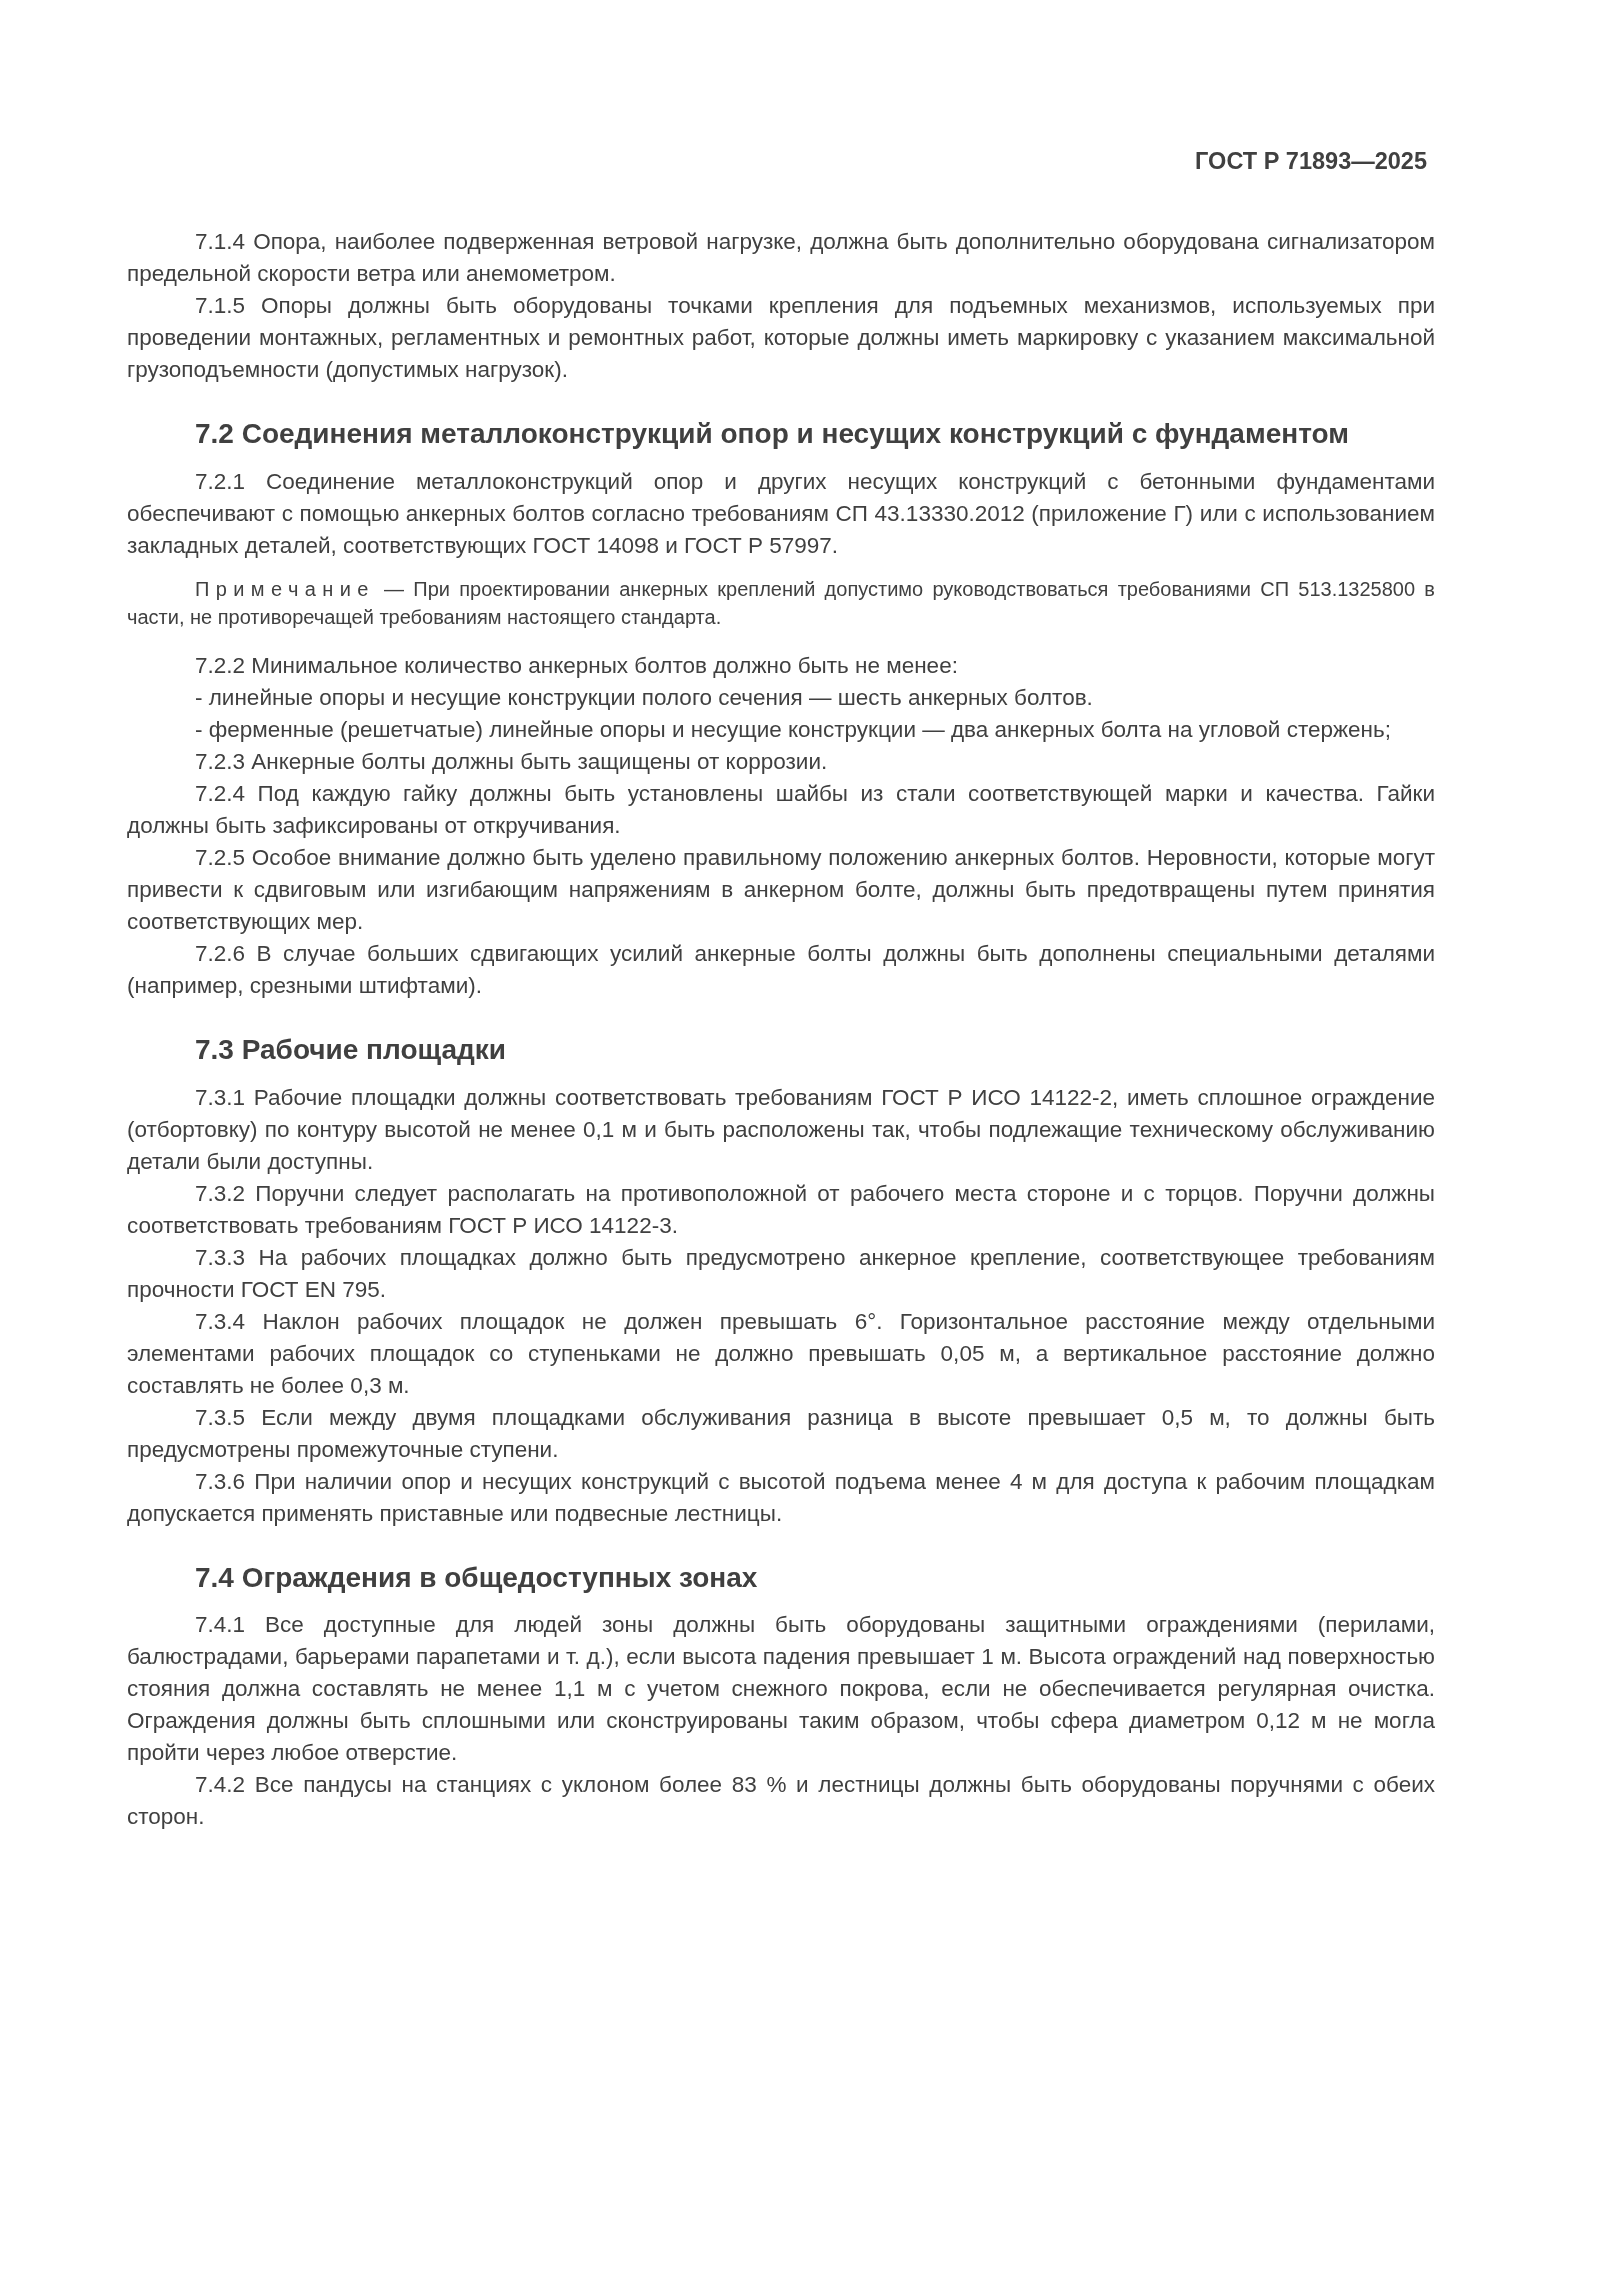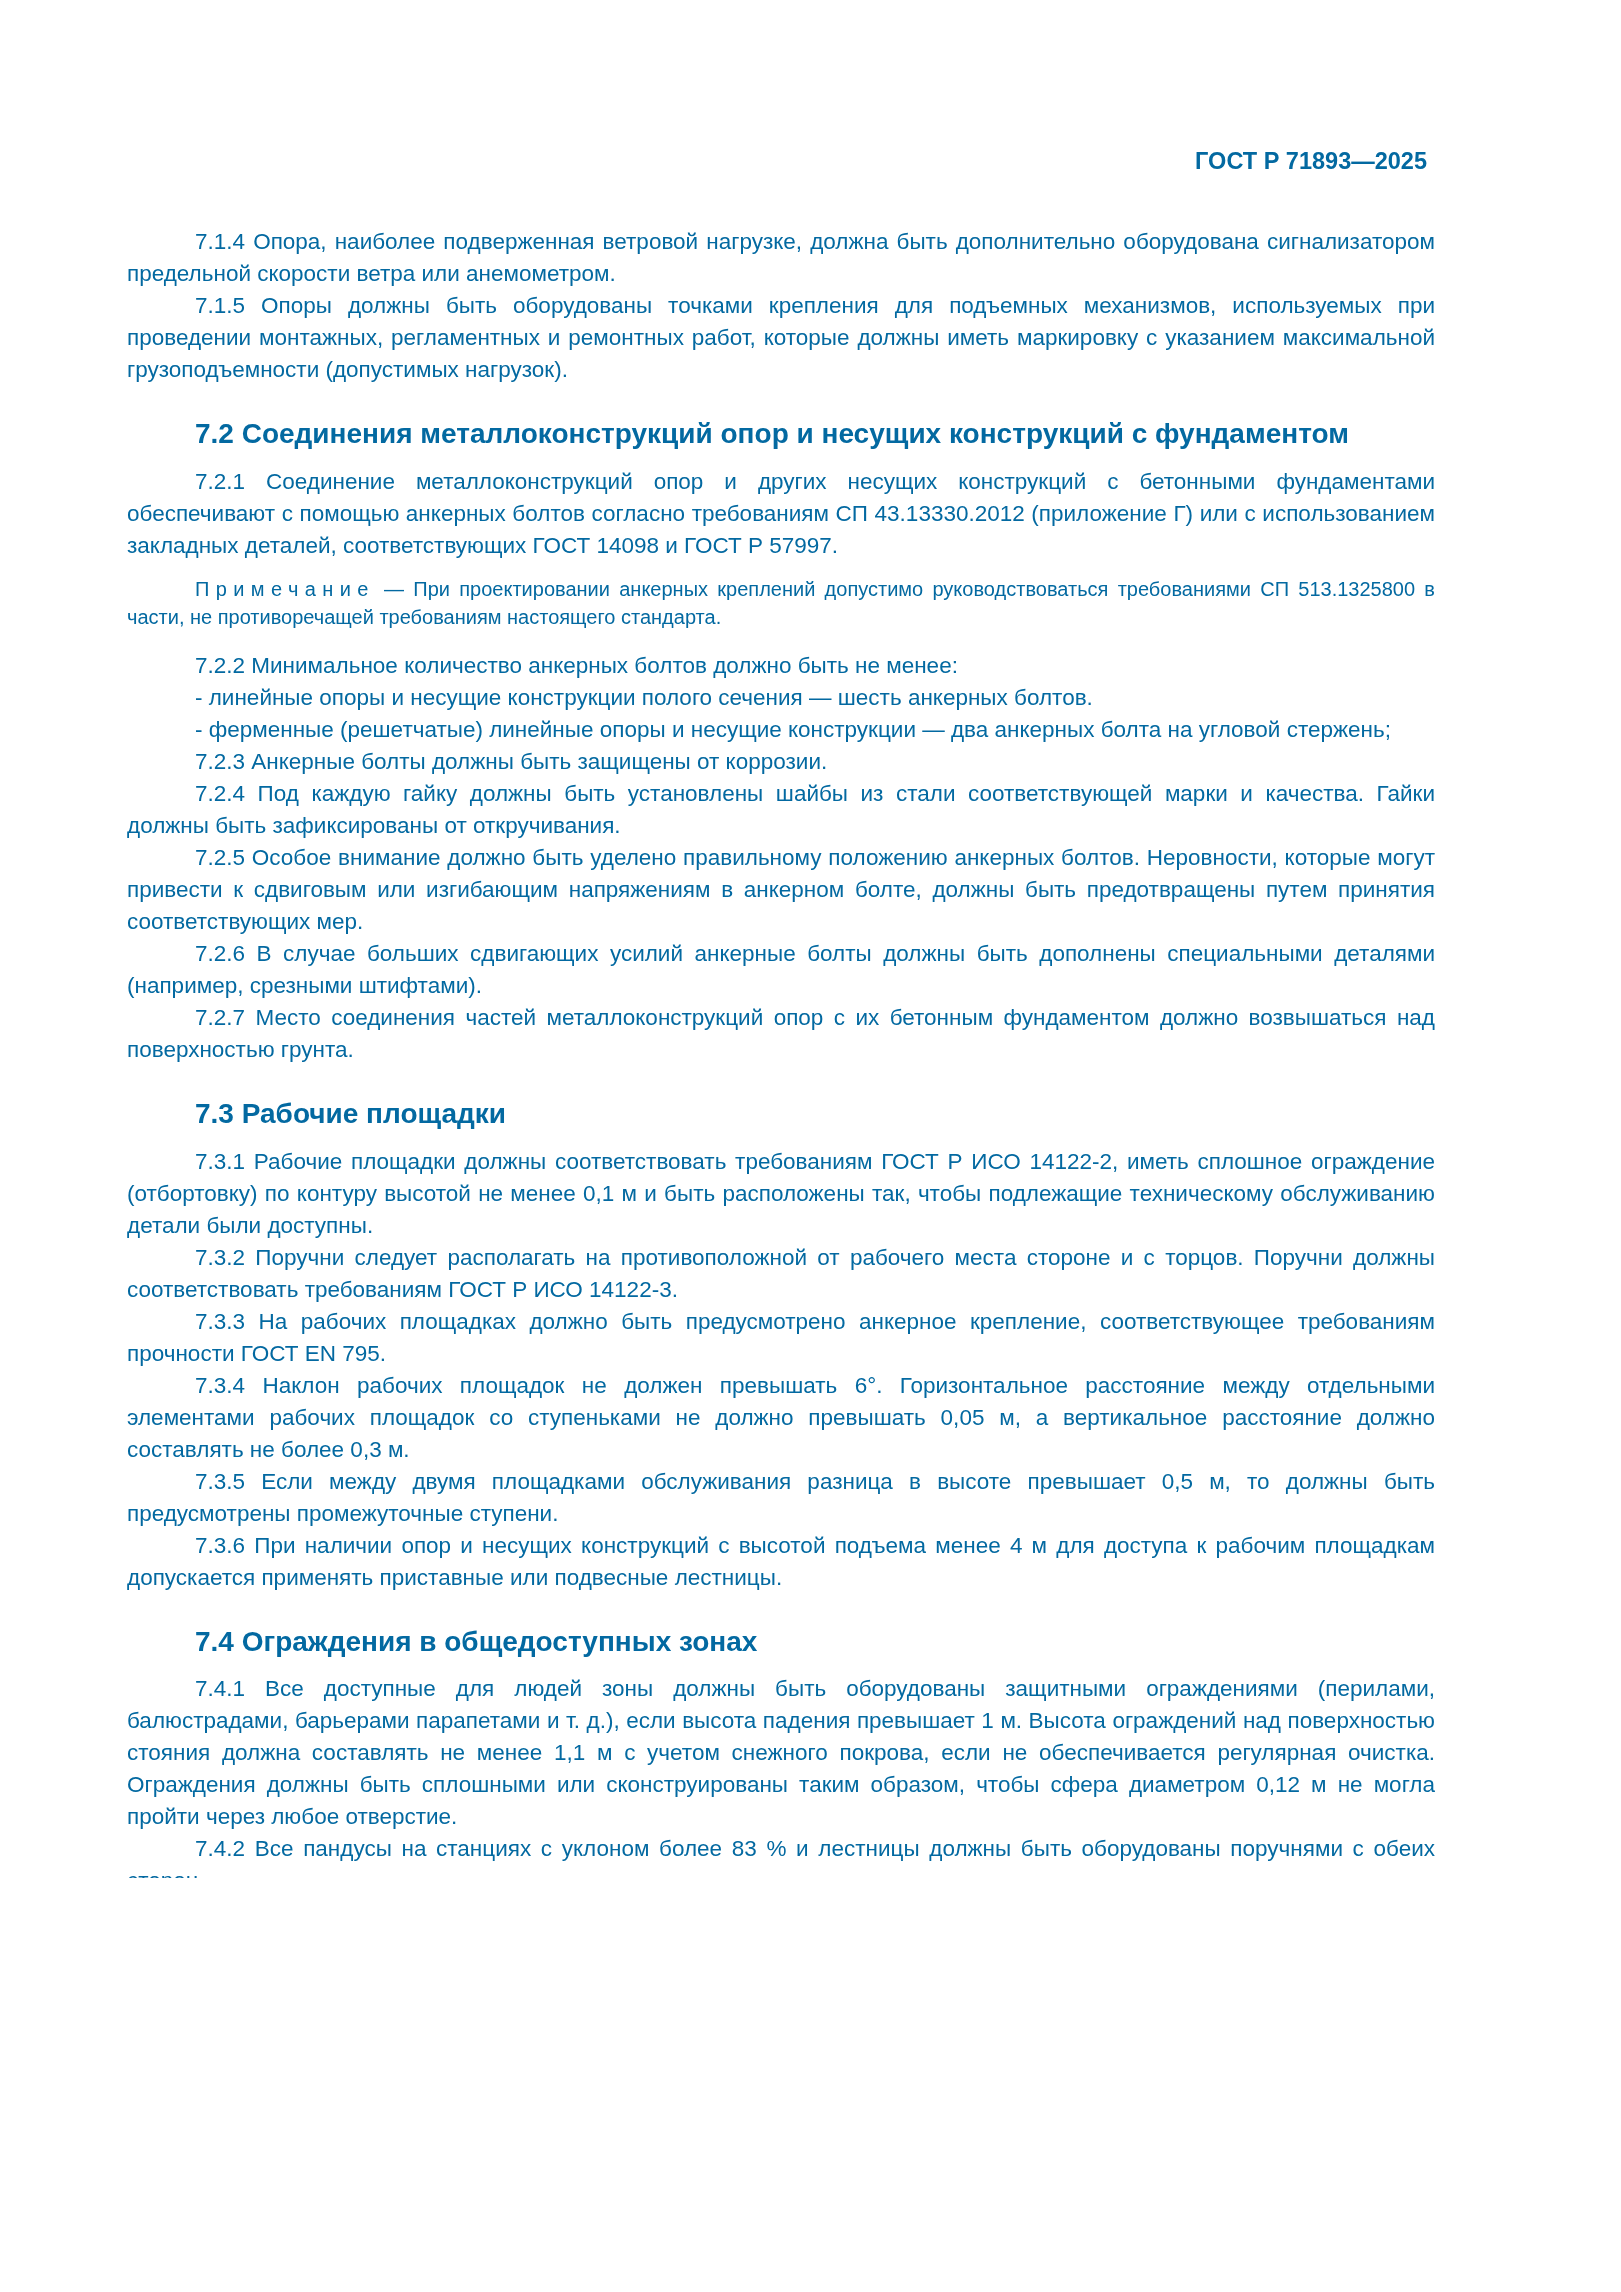--- a/index.html
+++ b/index.html
@@ -5,21 +5,21 @@
   html, body {
     margin: 0;
     padding: 0;
     background: #ffffff;
   }
   .page {
     position: relative;
     width: 1621px;
     height: 1878px;
     background: #ffffff;
-    color: #0369a1;
+    color: #404040;
     font-family: "Liberation Sans", sans-serif;
     overflow: hidden;
   }
   .doc-header {
     position: absolute;
     top: 147px;
     left: 119px;
     width: 1308px;
     text-align: right;
     font-weight: bold;
@@ -89,21 +89,20 @@
       <span>— При проектировании анкерных креплений допустимо руководствоваться требованиями СП 513.1325800 в части, не противоречащей требованиям настоящего стандарта.</span>
     </div>
 
     <p>7.2.2 Минимальное количество анкерных болтов должно быть не менее:</p>
     <p>- линейные опоры и несущие конструкции полого сечения — шесть анкерных болтов.</p>
     <p>- ферменные (решетчатые) линейные опоры и несущие конструкции — два анкерных болта на угловой стержень;</p>
     <p>7.2.3 Анкерные болты должны быть защищены от коррозии.</p>
     <p>7.2.4 Под каждую гайку должны быть установлены шайбы из стали соответствующей марки и качества. Гайки должны быть зафиксированы от откручивания.</p>
     <p>7.2.5 Особое внимание должно быть уделено правильному положению анкерных болтов. Неровности, которые могут привести к сдвиговым или изгибающим напряжениям в анкерном болте, должны быть предотвращены путем принятия соответствующих мер.</p>
     <p>7.2.6 В случае больших сдвигающих усилий анкерные болты должны быть дополнены специальными деталями (например, срезными штифтами).</p>
-    <p>7.2.7 Место соединения частей металлоконструкций опор с их бетонным фундаментом должно возвышаться над поверхностью грунта.</p>
 
     <h2>7.3 Рабочие площадки</h2>
 
     <p>7.3.1 Рабочие площадки должны соответствовать требованиям ГОСТ Р ИСО 14122-2, иметь сплошное ограждение (отбортовку) по контуру высотой не менее 0,1 м и быть расположены так, чтобы подлежащие техническому обслуживанию детали были доступны.</p>
     <p>7.3.2 Поручни следует располагать на противоположной от рабочего места стороне и с торцов. Поручни должны соответствовать требованиям ГОСТ Р ИСО 14122-3.</p>
     <p>7.3.3 На рабочих площадках должно быть предусмотрено анкерное крепление, соответствующее требованиям прочности ГОСТ EN 795.</p>
     <p>7.3.4 Наклон рабочих площадок не должен превышать 6°. Горизонтальное расстояние между отдельными элементами рабочих площадок со ступеньками не должно превышать 0,05 м, а вертикальное расстояние должно составлять не более 0,3 м.</p>
     <p>7.3.5 Если между двумя площадками обслуживания разница в высоте превышает 0,5 м, то должны быть предусмотрены промежуточные ступени.</p>
     <p>7.3.6 При наличии опор и несущих конструкций с высотой подъема менее 4 м для доступа к рабочим площадкам допускается применять приставные или подвесные лестницы.</p>
 

